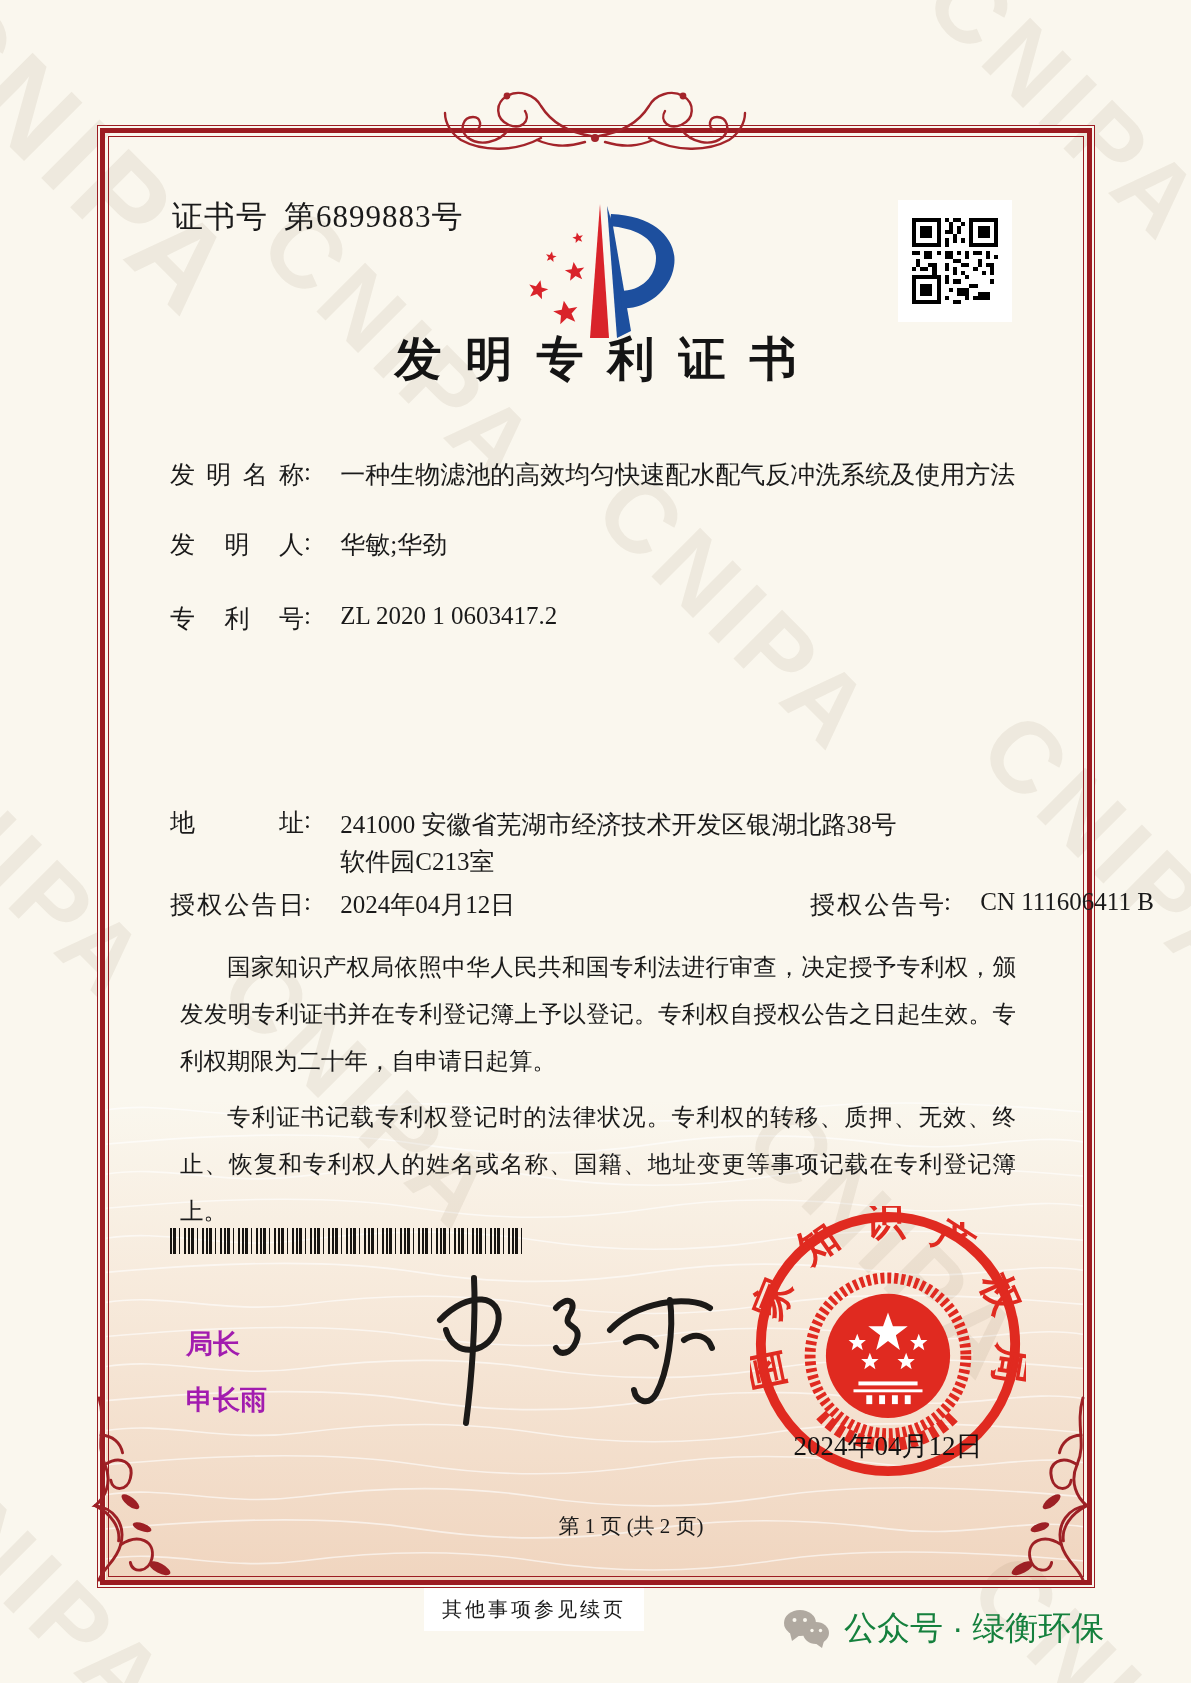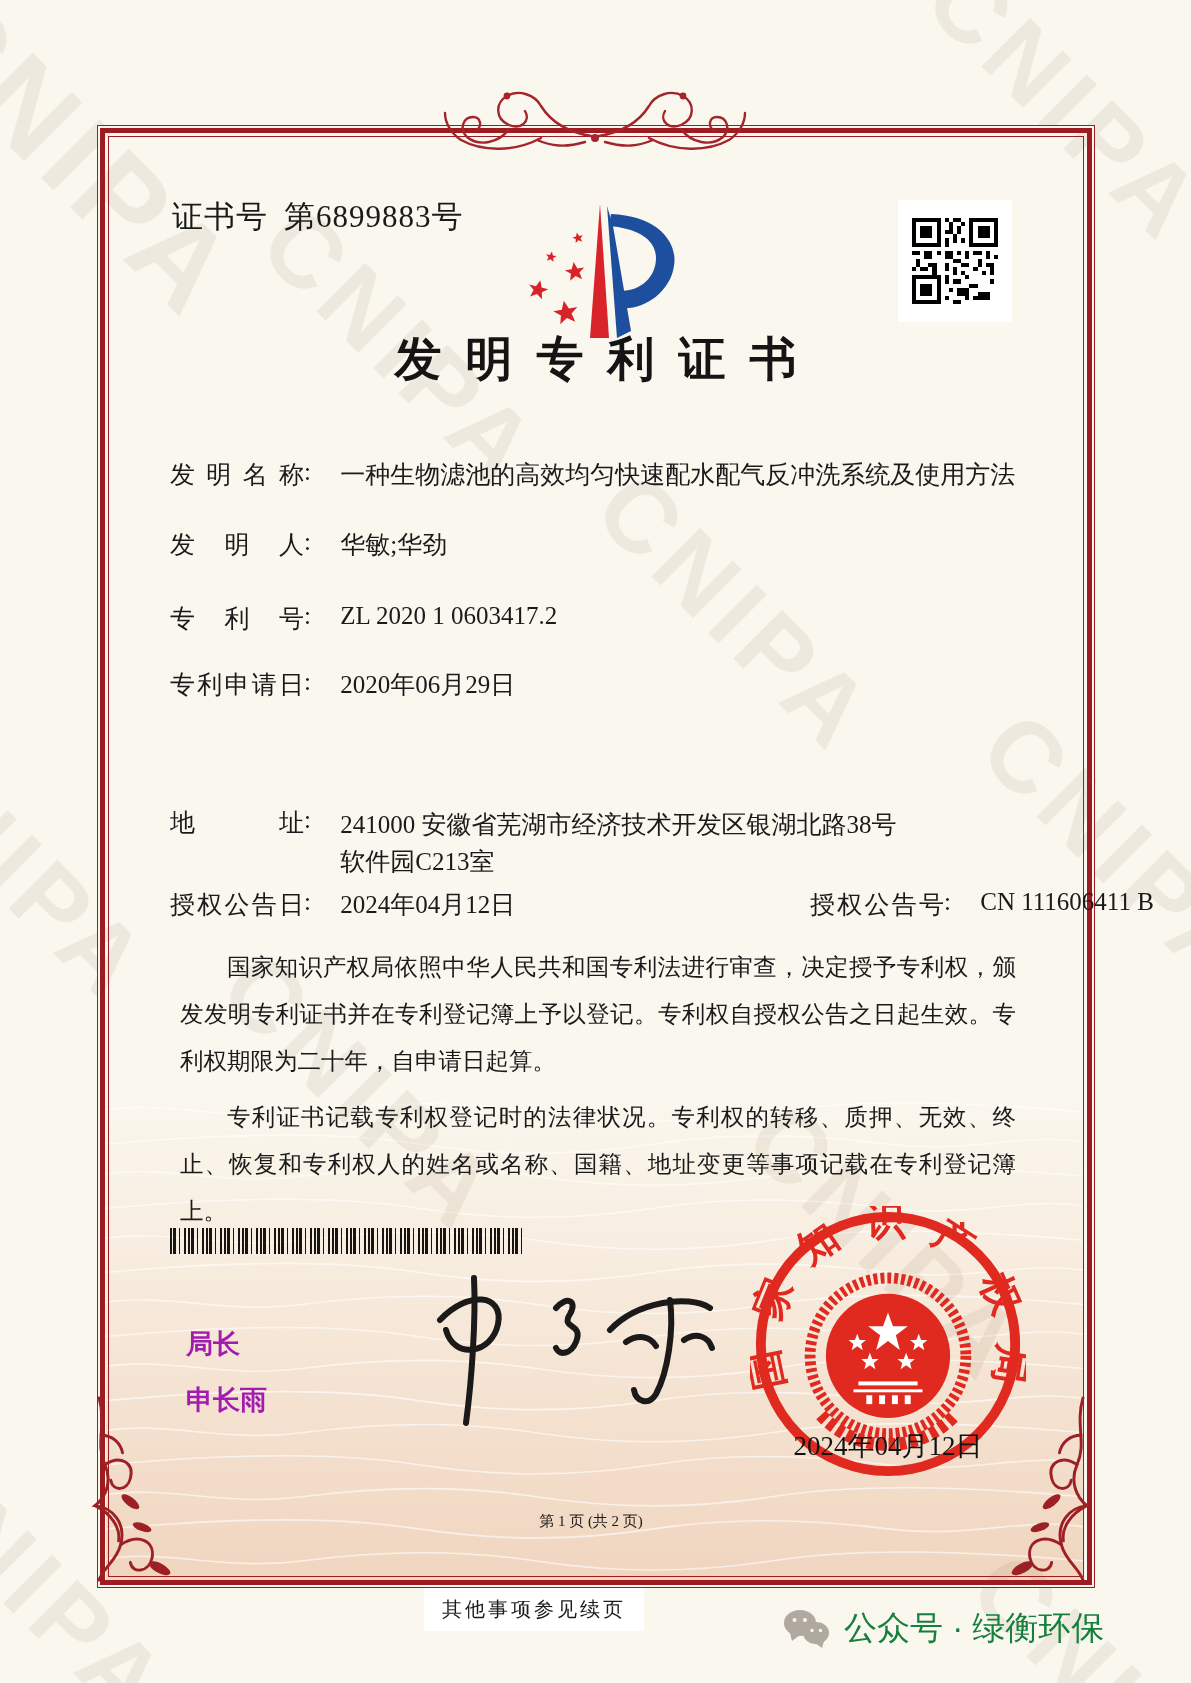--- a/index.html
+++ b/index.html
@@ -61,21 +61,21 @@
       #171411 9px 10px, transparent 10px 14px,
       #171411 14px 16px, transparent 16px 18px);
   }
   .signer{position:absolute; left:186px; font:700 27px "Liberation Sans","DejaVu Sans",sans-serif; color:#a21caf;}
   .signature{position:absolute; left:388px; top:1268px;}
   .seal{position:absolute; left:750px; top:1206px; width:276px; height:276px;}
   .seal-date{
     position:absolute; left:0; width:276px; top:222px; text-align:center;
     font-size:27px; color:#121212; letter-spacing:0px; font-weight:400;
   }
-  .page-num{position:absolute; left:100px; width:982px; top:1512px; text-align:center; font-size:15px;}
+  .page-num{position:absolute; left:100px; width:982px; top:1512px; text-align:center; font-size:21px;padding-left:40px;}
   .cont-note{
     position:absolute; left:424px; top:1588px; background:#fff; padding:8px 18px;
     font-size:20px; letter-spacing:3px;
   }
   .wechat{
     position:absolute; left:782px; top:1606px; display:flex; align-items:center; gap:12px;
     color:#15803d; font-size:33px; font-family:"Liberation Sans","DejaVu Sans",sans-serif;
   }
 </style>
 </head>
@@ -258,24 +258,20 @@
       <span class="fvalue">一种生物滤池的高效均匀快速配水配气反冲洗系统及使用方法</span>
     </div>
     <div class="frow" style="top:528px">
       <span class="flabel">发明人</span><span class="fcolon">:</span>
       <span class="fvalue">华敏;华劲</span>
     </div>
     <div class="frow" style="top:602px">
       <span class="flabel">专利号</span><span class="fcolon">:</span>
       <span class="fvalue">ZL 2020 1 0603417.2</span>
     </div>
-    <div class="frow" style="top:668px">
-      <span class="flabel">专利申请日</span><span class="fcolon">:</span>
-      <span class="fvalue">2020年06月29日</span>
-    </div>
     <div class="frow" style="top:806px">
       <span class="flabel">地址</span><span class="fcolon">:</span>
       <span class="fvalue wrap">241000 安徽省芜湖市经济技术开发区银湖北路38号软件园C213室</span>
     </div>
     <div class="frow" style="top:888px">
       <span class="flabel">授权公告日</span><span class="fcolon">:</span>
       <span class="fvalue">2024年04月12日</span>
       <span class="grant2">
         <span class="flabel">授权公告号</span><span class="fcolon">:</span>
         <span class="fvalue">CN 111606411 B</span>

